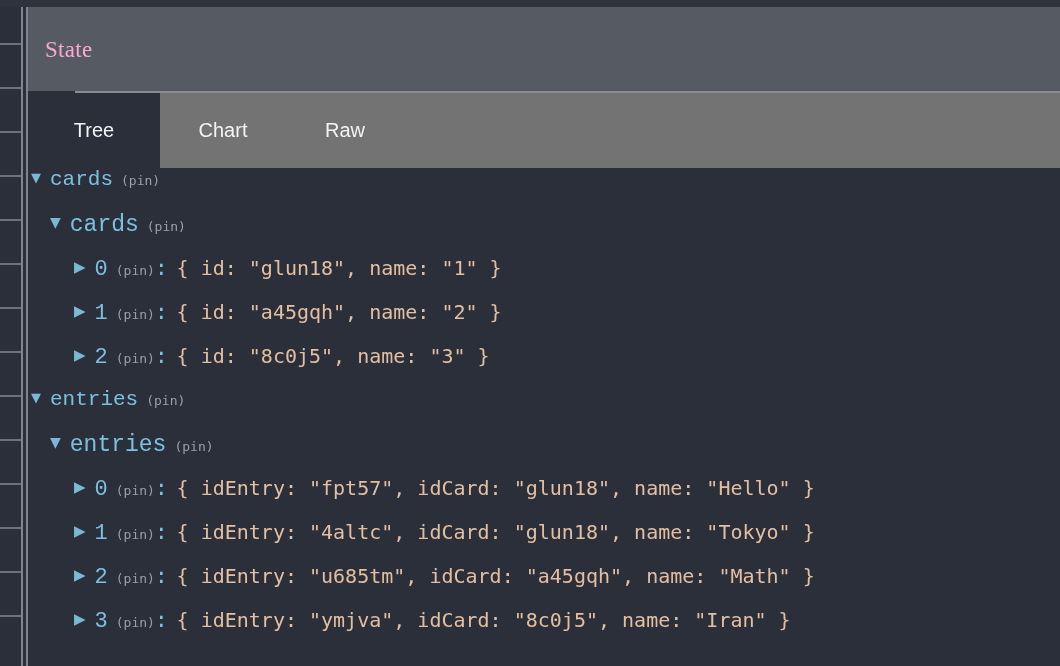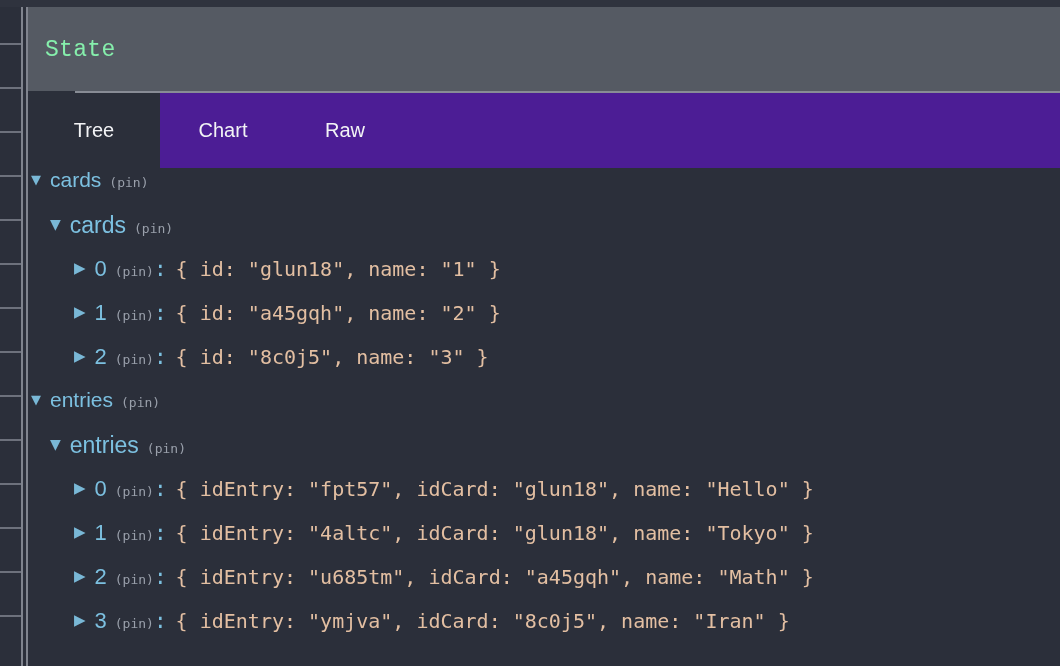--- a/index.html
+++ b/index.html
@@ -80,44 +80,44 @@
     width: 1032px;
     height: 84px;
     background: #555a63;
     box-sizing: border-box;
   }
   .titlebar .title-text {
     position: absolute;
     left: 17px;
     top: 30px;
     font-size: 23px;
-    color: #86efac;
+    color: #f9a8d4;
     letter-spacing: 0.3px;
-    font-family: Liberation Mono, monospace;
+    font-family: Liberation Serif, serif;
   }
   .titlebar-underline {
     position: absolute;
     left: 0; top: 84px;
     width: 1032px; height: 2px;
     background: #888c95;
   }
   .titlebar-underline-active {
     position: absolute;
     left: 0; top: 84px;
     width: 47px; height: 3px;
     background: #2b2f3a;
   }
 
   
   .tabbar {
     position: absolute;
     left: 0; top: 86px;
     width: 1032px;
     height: 75px;
-    background: #4c1d95;
+    background: #737373;
   }
   .tab {
     position: absolute;
     top: 0;
     height: 75px;
     color: #f2f3f5;
     font-size: 20px;
     font-family: "Liberation Sans", sans-serif;
     display: flex;
     align-items: center;
@@ -153,21 +153,21 @@
   .arrow {
     display: inline-block;
     color: #79b8d6;
     margin-right: 9px;
     line-height: 1;
     font-family: "DejaVu Sans", sans-serif;
   }
 
   .key {
     color: #7cc0e0;
-    font-family: Liberation Sans, sans-serif;
+    font-family: Liberation Mono, monospace;
   }
 
   .pin {
     color: #9aa0ab;
     margin-left: 8px;
     font-size: 13px;
     font-family: "DejaVu Sans Mono", "Liberation Mono", monospace;
   }
 
   .colon {

